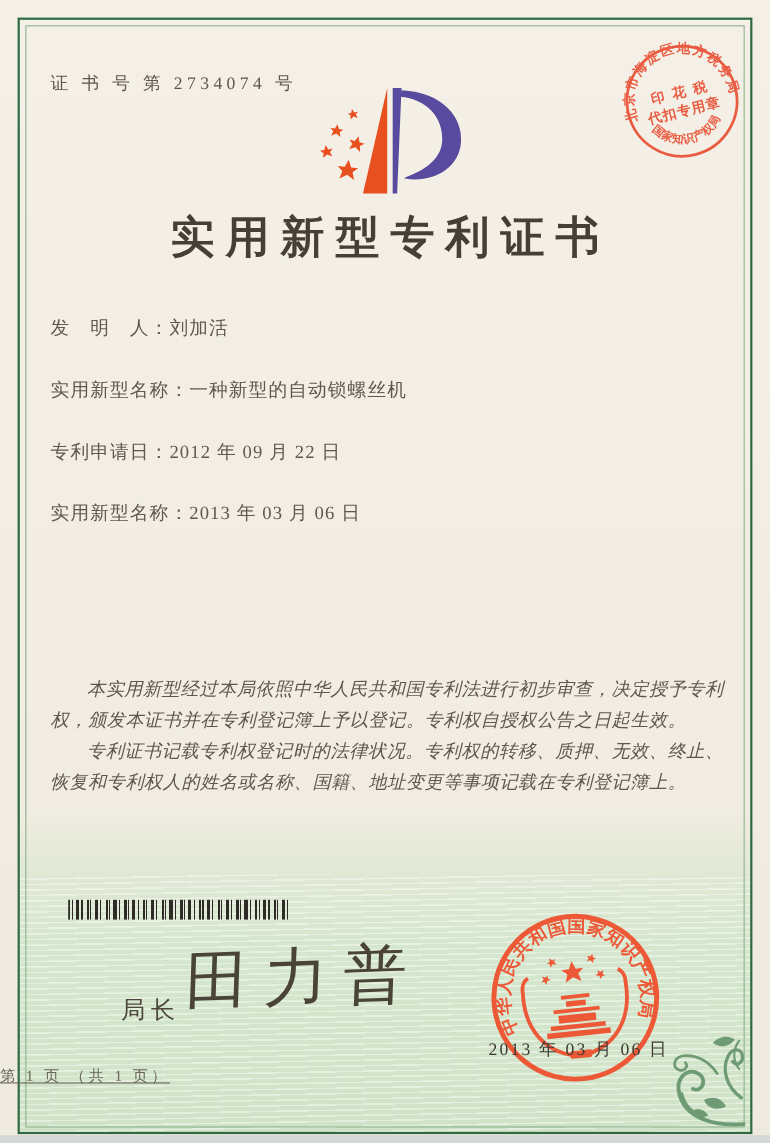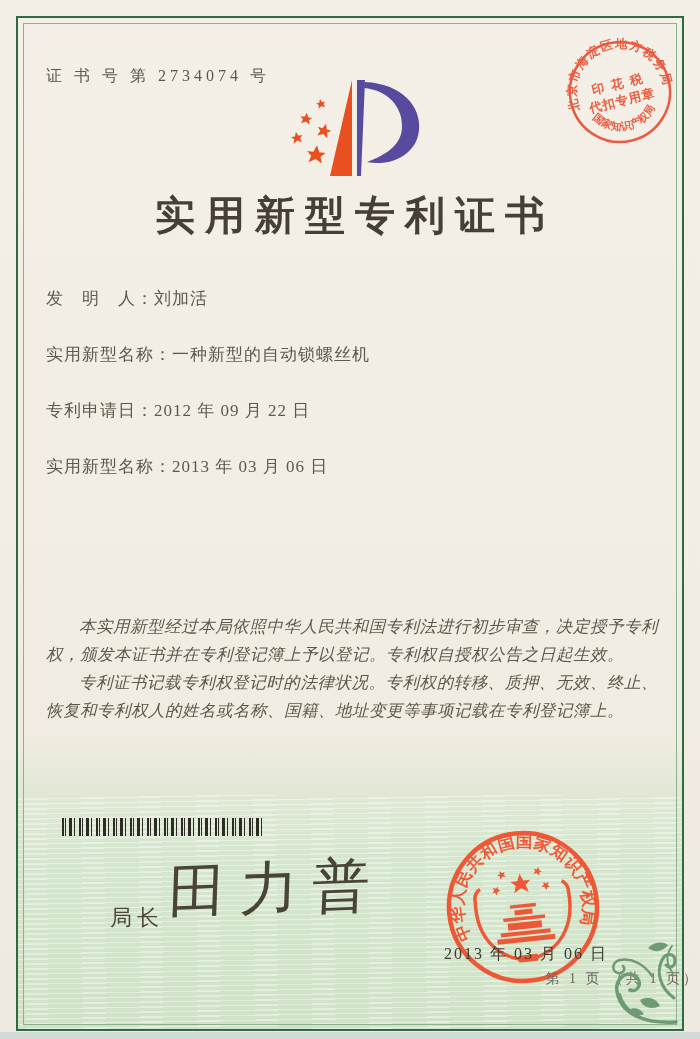--- a/index.html
+++ b/index.html
@@ -42,22 +42,22 @@
       #2e2a25 3px,#2e2a25 4px,transparent 4px,transparent 7px,
       #2e2a25 7px,#2e2a25 10px,transparent 10px,transparent 12px,
       #2e2a25 12px,#2e2a25 13px,transparent 13px,transparent 17px);}
 
   .director{position:absolute;left:110px;top:903px;font-size:22px;letter-spacing:5px;color:#4c463c;}
   .signature{position:absolute;left:168px;top:850px;font-size:58px;letter-spacing:14px;color:#4a4337;
              transform:rotate(-2deg) skewX(-4deg);font-weight:500;}
 
   .seal{position:absolute;left:428px;top:812px;transform:rotate(-6deg);opacity:.93;}
   .seal-date{position:absolute;left:444px;top:944px;font-size:16px;letter-spacing:2px;color:#3e3a31;z-index:4;}
-  .pagination{position:absolute;left:0;right:0;top:970px;text-align:right;font-size:14px;
-              letter-spacing:3px;color:#6a665b;}
+  .pagination{position:absolute;left:0;right:0;top:970px;text-align:left;font-size:14px;
+              letter-spacing:3px;color:#6a665b;text-decoration:underline;}
   .ornament{position:absolute;right:22px;bottom:13px;}
 </style>
 </head>
 <body>
 
 <div class="page">
 
   <div class="green-zone"></div>
   <div class="waves"></div>
   <div class="bottom-edge"></div>

